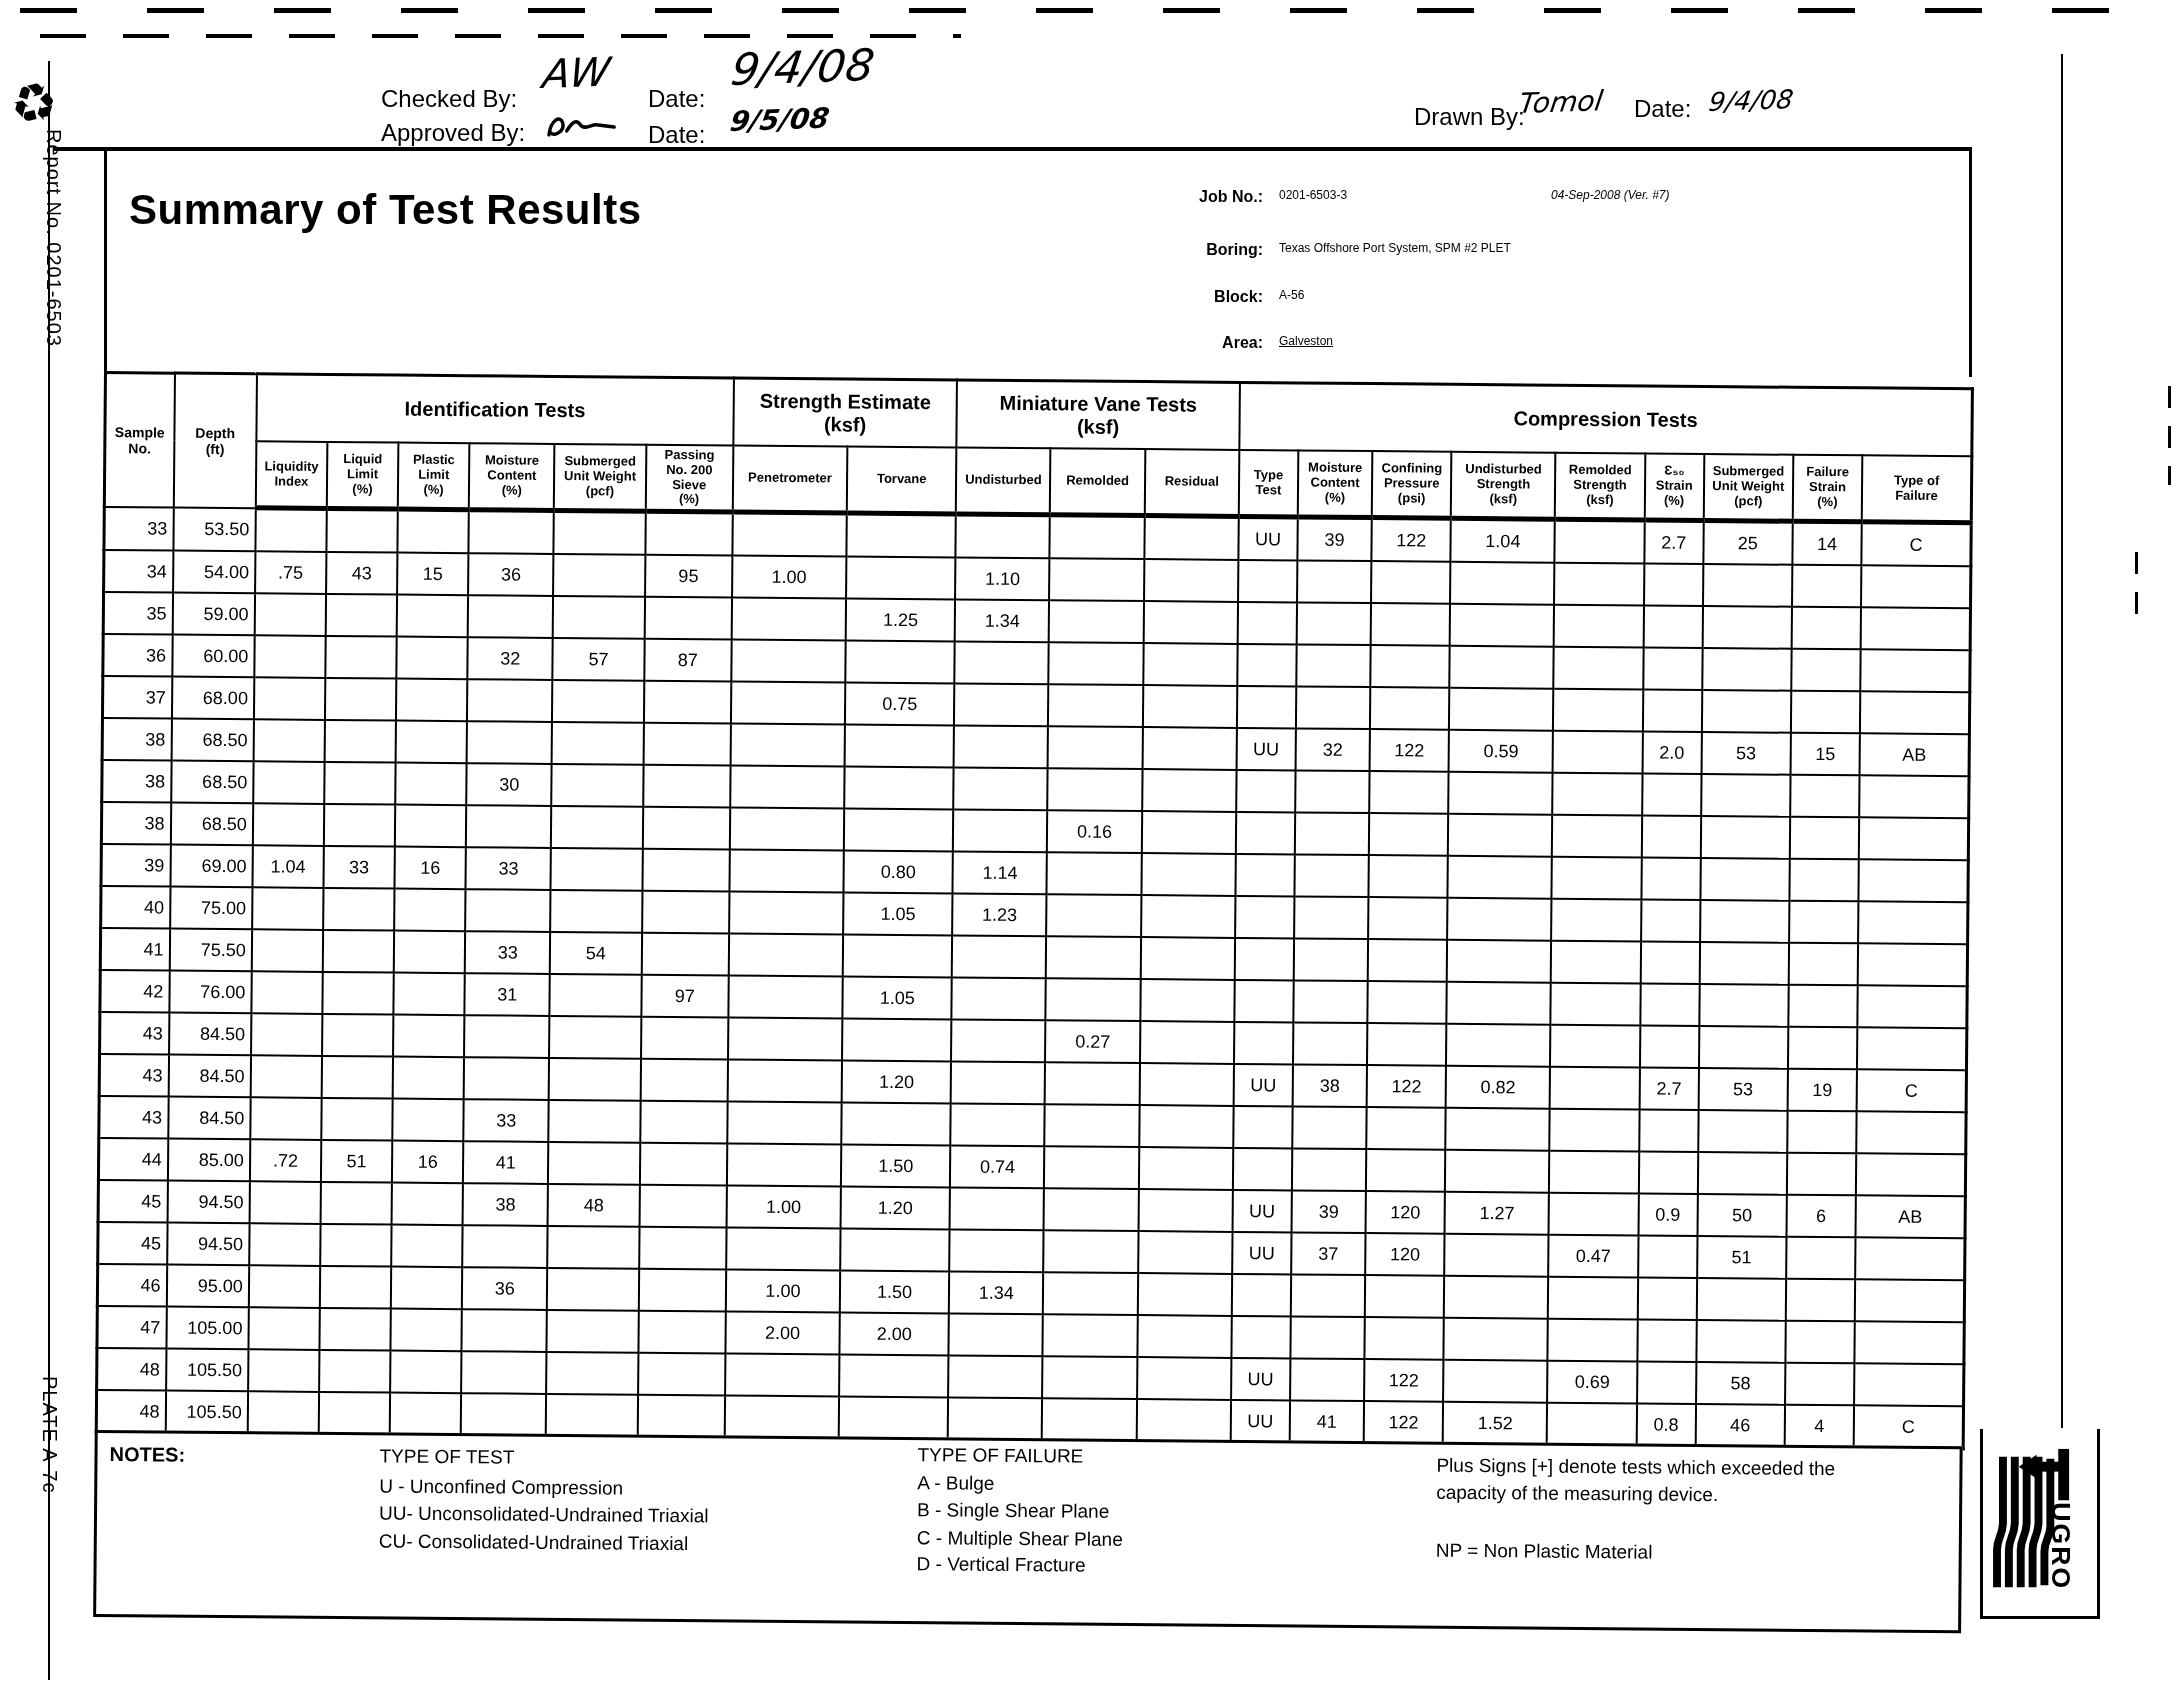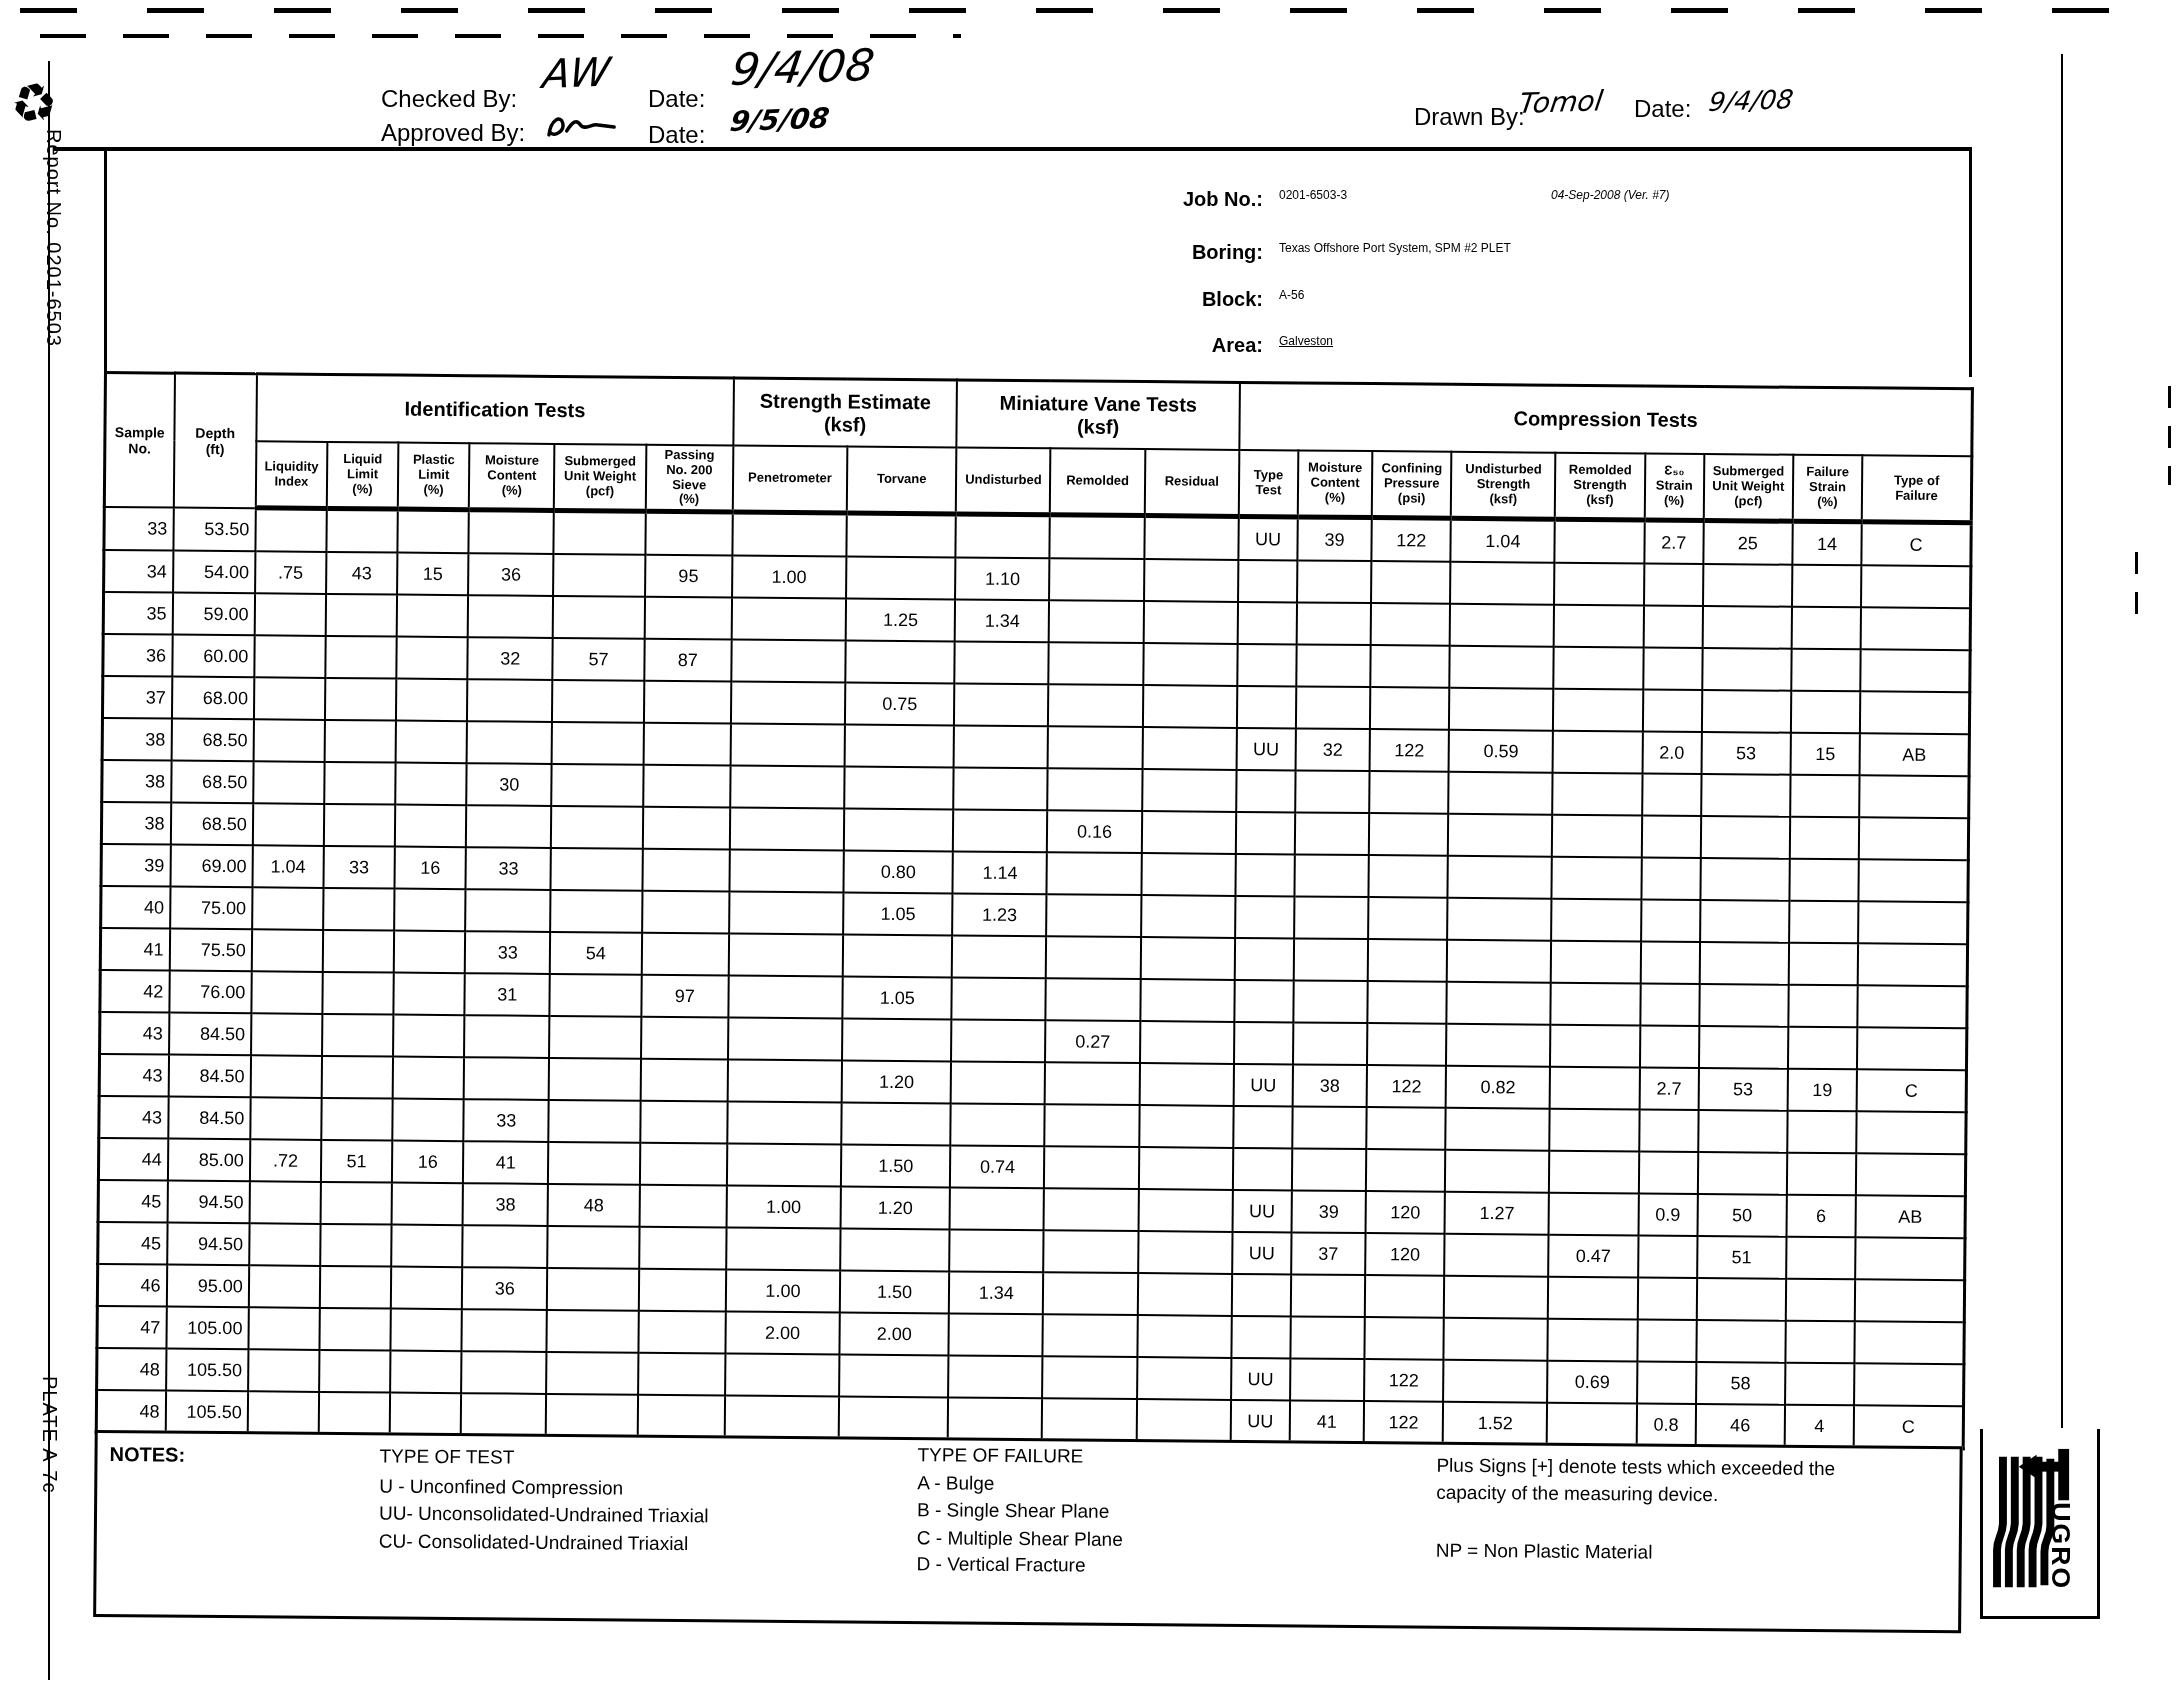--- a/index.html
+++ b/index.html
@@ -13,21 +13,21 @@
   
   .dash-h{height:5px;background:repeating-linear-gradient(90deg,#000 0 57px,transparent 57px 127px);}
   .dash-h2{height:4px;background:repeating-linear-gradient(90deg,#000 0 46px,transparent 46px 83px);}
   .vline{width:2px;background:#000;}
   .dash-v{width:3px;background:repeating-linear-gradient(180deg,#000 0 22px,transparent 22px 40px);}
   .thickline{background:#000;}
   
   .vtext{writing-mode:vertical-rl;text-orientation:mixed;font-size:20px;letter-spacing:1px;}
   
   #doc-title{font-size:42px;font-weight:bold;letter-spacing:0.5px;}
-  .jobrow-label{width:139px;text-align:right;font-weight:bold;font-size:20px;}
+  .jobrow-label{width:139px;text-align:right;font-weight:bold;font-size:16px;}
   .jobrow-value{font-size:12px;white-space:nowrap;}
   
   #skew-wrap{transform:rotate(0.5deg);transform-origin:0 0;}
   table.results{border-collapse:collapse;table-layout:fixed;width:1870px;border:3px solid #000;}
   .results th,.results td{border:2px solid #000;overflow:hidden;}
   .results th{font-weight:bold;text-align:center;vertical-align:middle;white-space:pre-line;padding:1px 1px;line-height:1.15;}
   tr.hrow1 th{font-size:20px;height:63px;}
   tr.hrow1 th.sub{font-size:14px;}
   tr.hrow2 th{font-size:13px;height:61px;border-bottom:5px solid #000;}
   .results td{height:40px;font-size:18px;text-align:center;padding:0 3px;white-space:nowrap;}
@@ -69,20 +69,21 @@
 
   <div class="abs lbl" style="left:1414px;top:95px;margin-top:8px;">Drawn By:</div>
   <div class="abs hand" style="left:1517px;top:87px;font-size:28px;">Tomol</div>
   <div class="abs lbl" style="left:1634px;top:95px;">Date:</div>
   <div class="abs hand" style="left:1707px;top:87px;font-size:26px;">9/4/08</div>
 
   <div class="abs thickline" style="left:54px;top:147px;width:1918px;height:4px;"></div>
   <div class="abs thickline" style="left:104px;top:149px;width:3px;height:228px;"></div>
   <div class="abs thickline" style="left:1969px;top:149px;width:3px;height:228px;"></div>
 
+  <div class="abs" id="doc-title" style="left:129px;top:186px;">Summary of Test Results</div>
 
   <div class="abs jobrow-label" style="left:1124px;top:188px;">Job No.:</div>
   <div class="abs jobrow-value" style="left:1279px;top:188px;">0201-6503-3</div>
   <div class="abs jobrow-value" style="left:1551px;top:188px;font-style:italic;">04-Sep-2008  (Ver. #7)</div>
 
   <div class="abs jobrow-label" style="left:1124px;top:241px;">Boring:</div>
   <div class="abs jobrow-value" style="left:1279px;top:241px;">Texas Offshore Port System, SPM #2 PLET</div>
 
   <div class="abs jobrow-label" style="left:1124px;top:288px;">Block:</div>
   <div class="abs jobrow-value" style="left:1279px;top:288px;">A-56</div>

